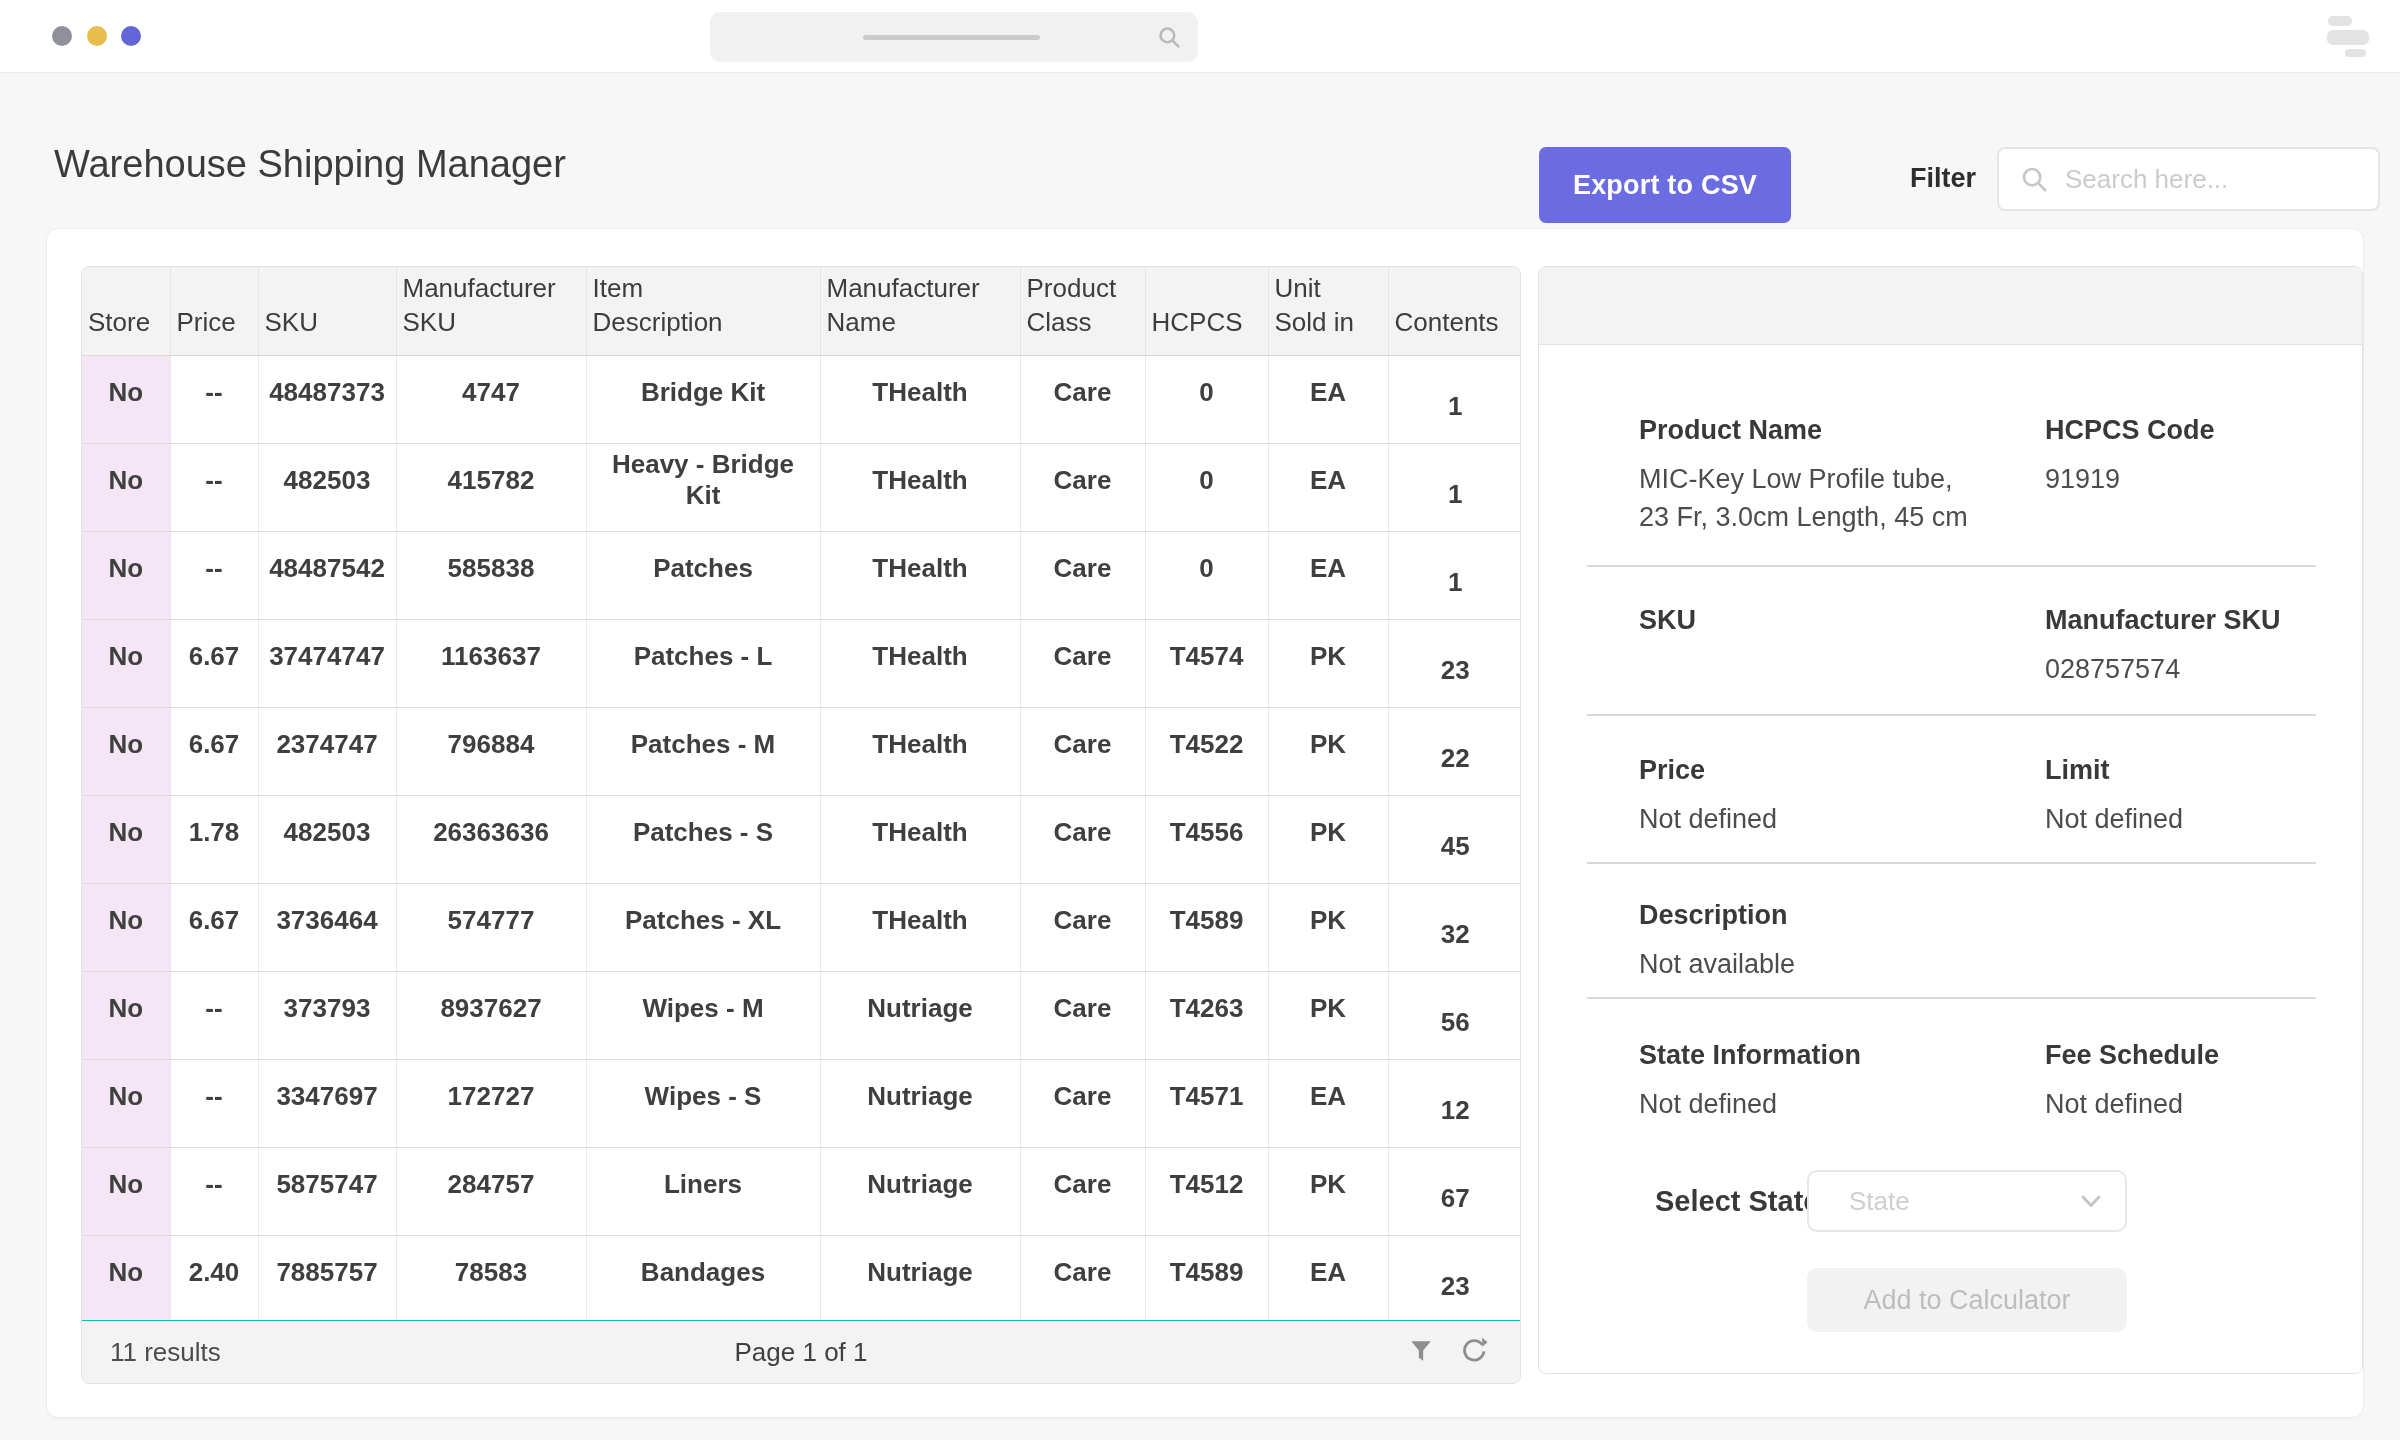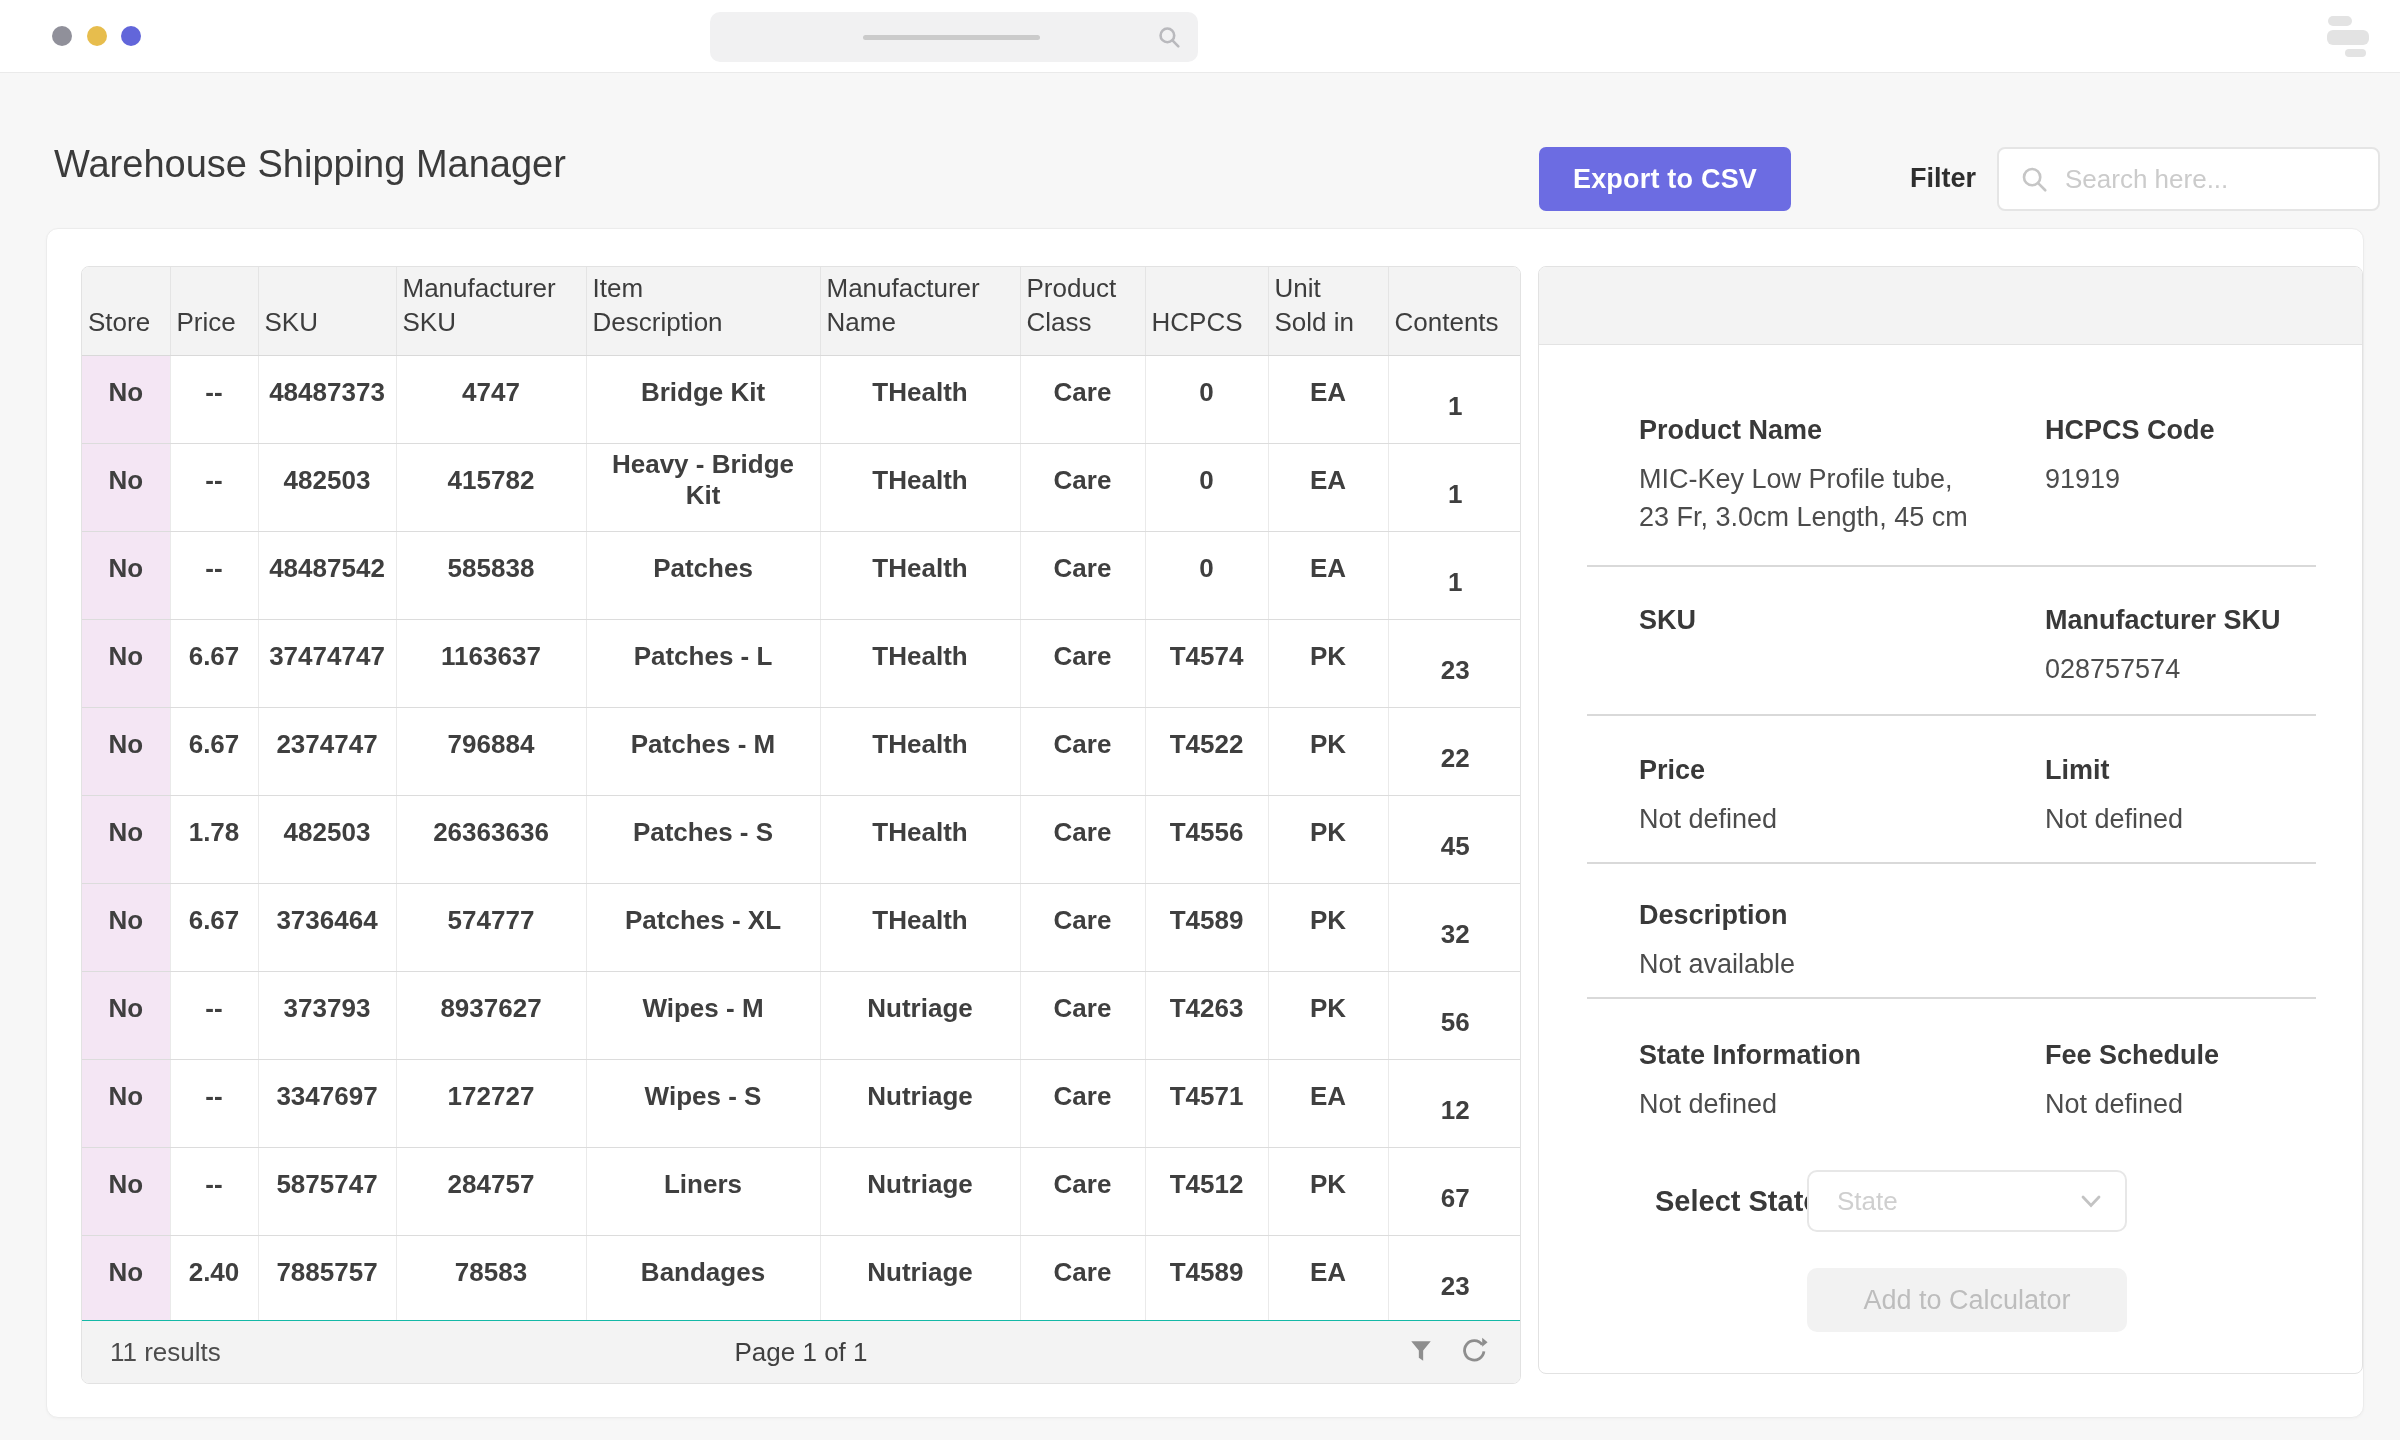--- a/index.html
+++ b/index.html
@@ -22,21 +22,21 @@
     border-radius:3px; background:#cbcbcb; }
   .chrome-search svg { position:absolute; right:16px; top:12px; }
   .mbar { position:absolute; background:#e3e3e3; border-radius:6px; }
   .mbar.m1 { left:2328px; top:16px; width:24px; height:10px; }
   .mbar.m2 { left:2327px; top:30px; width:42px; height:15px; }
   .mbar.m3 { left:2345px; top:49px; width:21px; height:8px; }
 
   
   .page-title { position:absolute; left:54px; top:118px; font-size:38px;
     font-weight:400; color:#3b3b3b;text-align:center; }
-  .export-btn { position:absolute; left:1539px; top:147px; width:252px; height:64px;
+  .export-btn { position:absolute; left:1539px; top:147px; width:252px; height:76px;
     border:none; border-radius:7px; background:var(--accent); color:#ffffff;
     font-family:inherit; font-size:27px; font-weight:700; letter-spacing:.2px; cursor:pointer; }
   .filter-label { position:absolute; left:1910px; top:163px; font-size:27px;
     font-weight:700; color:#2e2e2e; }
   .filter-search { position:absolute; left:1997px; top:147px; width:383px; height:64px;
     box-sizing:border-box; border:2px solid #e5e5e5; border-radius:8px; background:#fff;
     display:flex; align-items:center; }
   .filter-search svg { margin:0 14px 0 20px; flex:0 0 auto; }
   .filter-search input { flex:1 1 auto; min-width:0; border:none; outline:none;
     background:transparent; font-family:inherit; font-size:26px; color:#444; }
@@ -89,21 +89,21 @@
     white-space:pre-line; }
   .divider { position:absolute; left:48px; width:729px; height:2px; background:#d9d9d9; }
   .divider.d1 { top:298px; } .divider.d2 { top:447px; }
   .divider.d3 { top:595px; } .divider.d4 { top:730px; }
 
   .select-label { position:absolute; left:116px; top:918px; font-size:29px;
     font-weight:700; color:#393939; }
   .state-dd { position:absolute; left:268px; top:903px; width:320px; height:62px;
     box-sizing:border-box; border:2px solid #e7e7e7; border-radius:10px; background:#fff;
     display:flex; align-items:center; cursor:pointer; }
-  .state-ph { margin-left:28px; flex:1 1 auto; font-size:26px; color:#cfcfcf; }
+  .state-ph { margin-left:40px; flex:1 1 auto; font-size:26px; color:#cfcfcf; }
   .state-dd svg { margin-right:24px; flex:0 0 auto; }
   .add-btn { position:absolute; left:268px; top:1001px; width:320px; height:64px;
     border:none; border-radius:10px; background:#f2f2f2; color:#bdbdbd;
     font-family:inherit; font-size:27px; }
 </style>
 </head>
 <body>
 
 <div class="chrome">
   <span class="dot g"></span>

